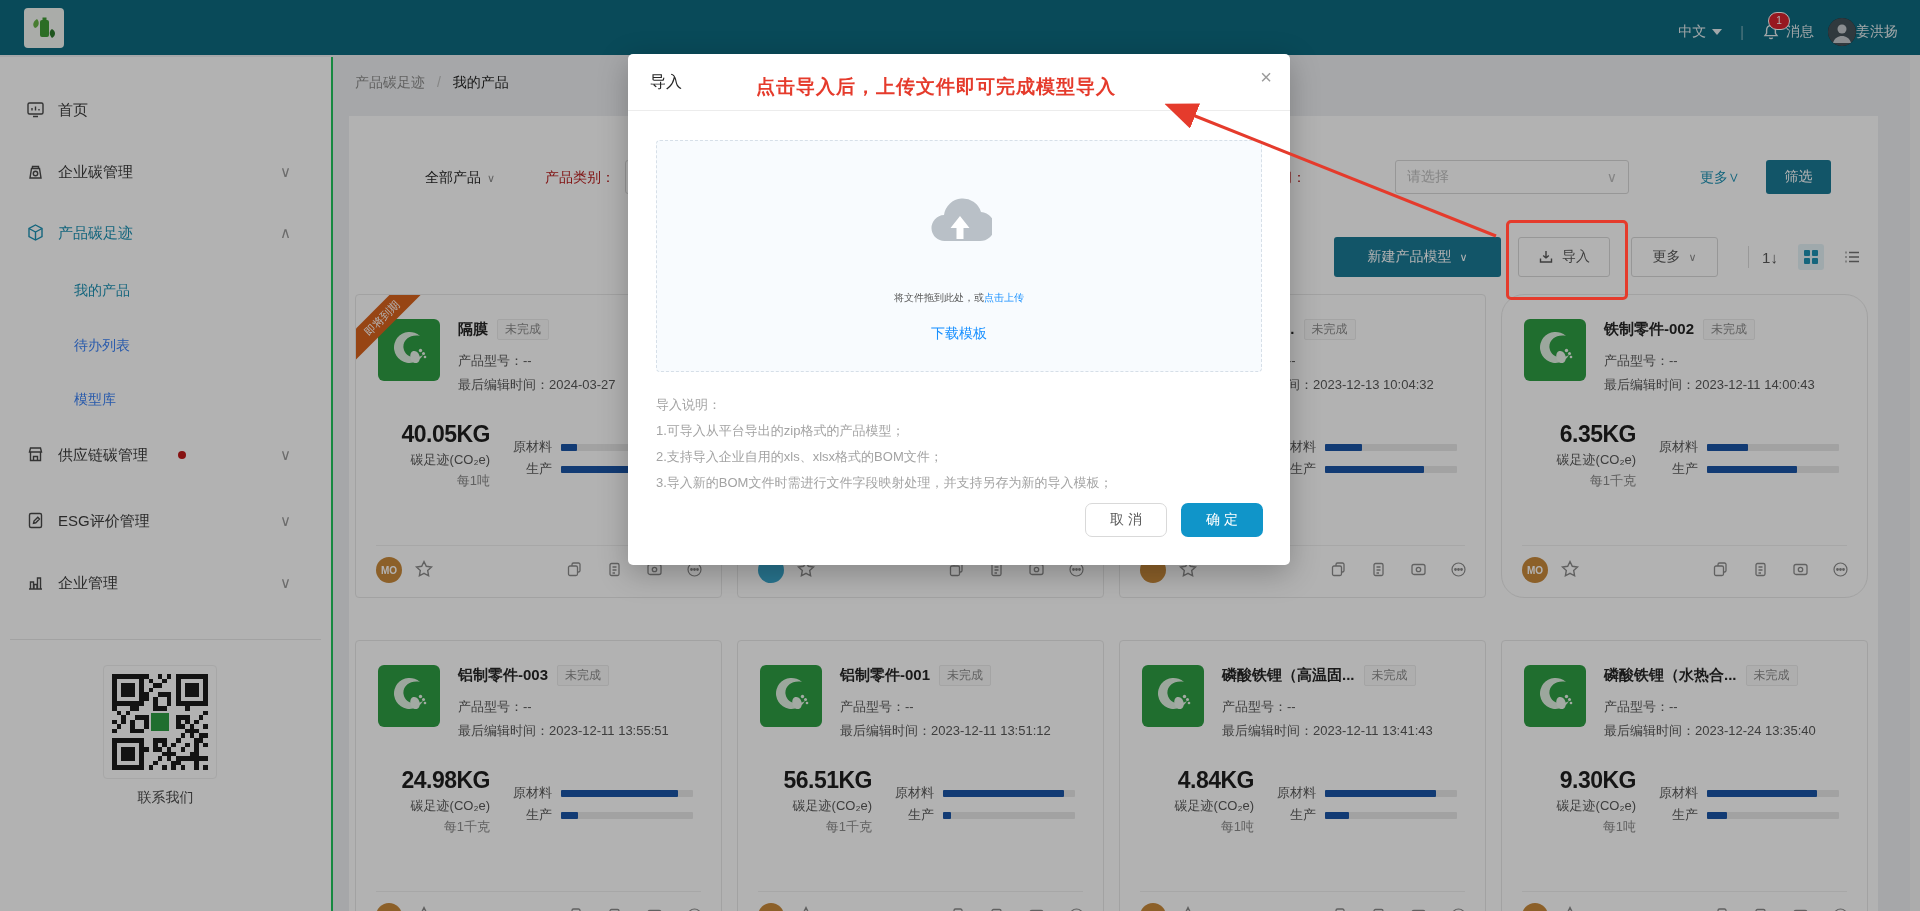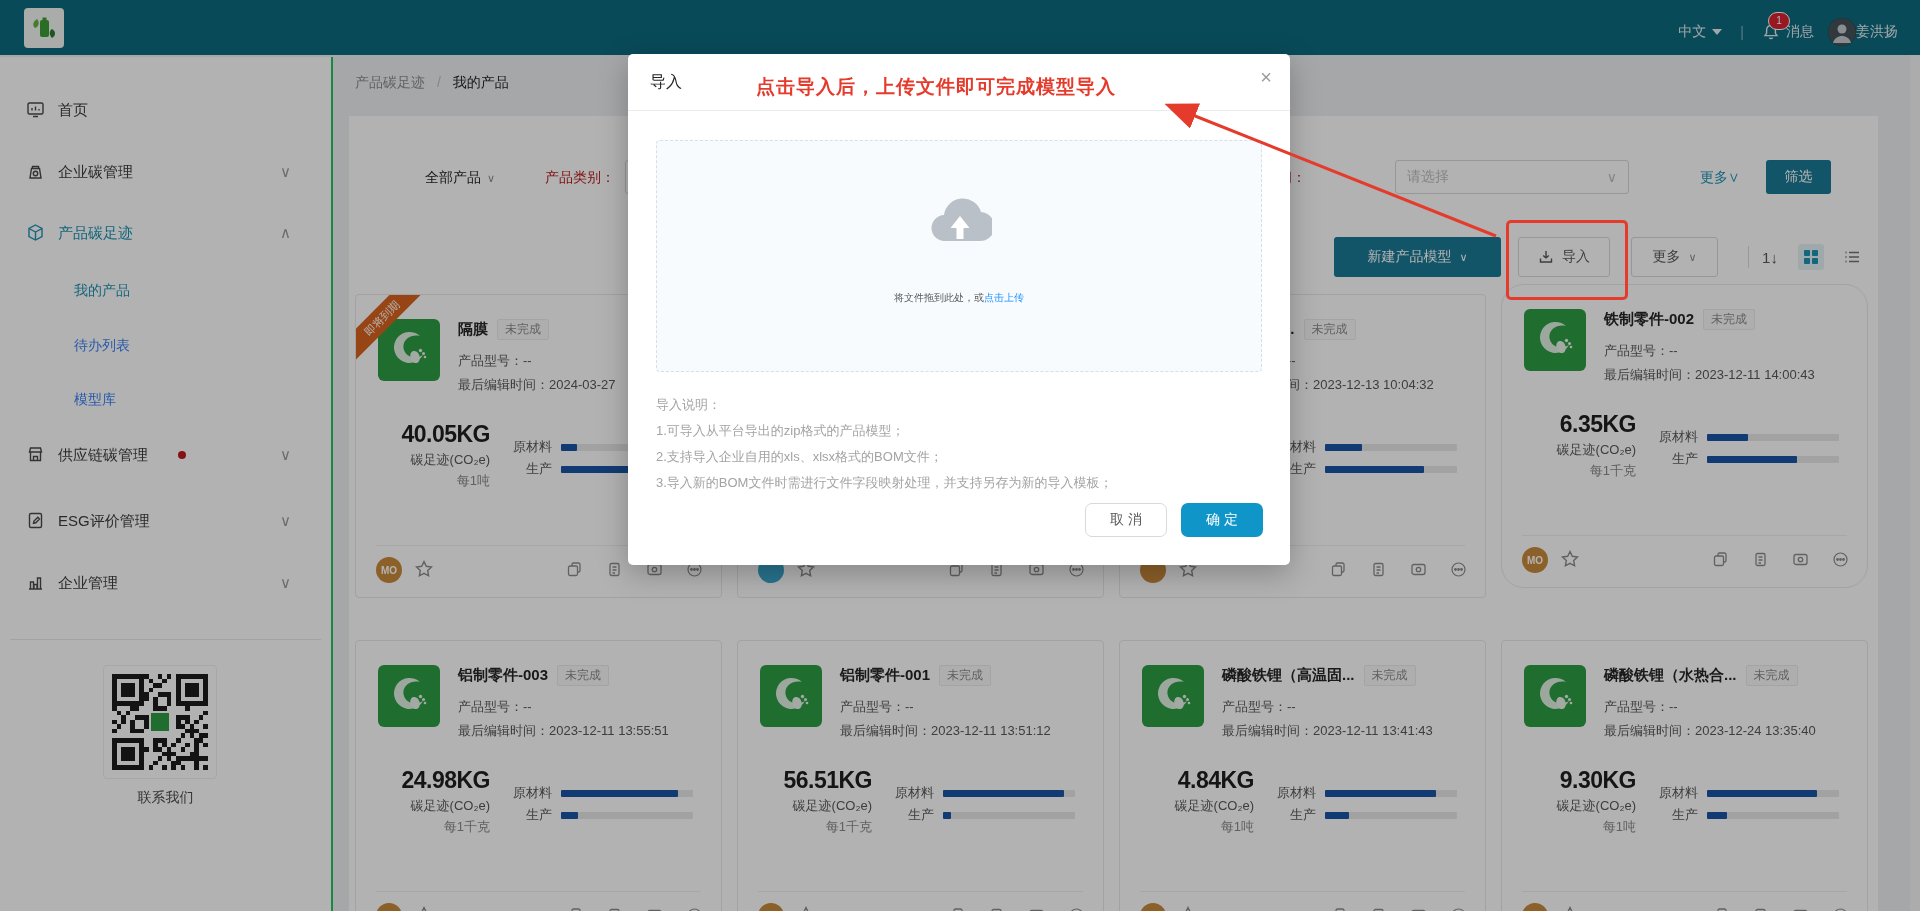--- a/index.html
+++ b/index.html
@@ -567,21 +567,21 @@
       <rect x="2" y="3.5" width="13" height="10" rx="2"></rect>
           <circle cx="8.5" cy="8.5" r="2.2"></circle>
     </svg>
     <svg class="c-ico" style="left:330px" width="17" height="17" viewBox="0 0 17 17" fill="none" stroke="currentColor" stroke-width="1.2">
       <circle cx="8.5" cy="8.5" r="6.5"></circle>
           <circle cx="5.5" cy="8.5" r=".8" fill="currentColor"></circle>
           <circle cx="8.5" cy="8.5" r=".8" fill="currentColor"></circle>
           <circle cx="11.5" cy="8.5" r=".8" fill="currentColor"></circle>
     </svg>
   </div>
-      <div class="card" style="left: 1152px; top: 168px; border-radius: 23px;">
+      <div class="card" style="left: 1152px; top: 178px; border-radius: 23px;">
 
     <div class="thumb">
       <svg width="44" height="44" viewBox="0 0 44 44">
         <path d="M33 8 A15.5 15.5 0 1 0 36 27 C28 32 18 29 16.5 20 C15.3 11.8 24 5.8 33 8z" fill="#eaf4ea" opacity=".95"></path>
         <ellipse cx="28" cy="29" rx="4.6" ry="6.2" transform="rotate(-18 28 29)" fill="#eaf4ea"></ellipse>
         <circle cx="33.5" cy="22.5" r="1.7" fill="#eaf4ea"></circle>
             <circle cx="36.5" cy="25.5" r="1.5" fill="#eaf4ea"></circle>
             <circle cx="38" cy="29" r="1.3" fill="#eaf4ea"></circle>
       </svg>
     </div>
@@ -894,20 +894,21 @@
   <div class="m-close">×</div>
   <div class="m-hdiv"></div>
   <div class="dragger">
     <svg style="position:absolute;left:271px;top:54px" width="64" height="50" viewBox="0 0 64 50">
       <path d="M17 46a13 13 0 0 1-1-26A19 19 0 0 1 53 17a12.5 12.5 0 0 1-2 29z" fill="#b9c0c7"></path>
       <path d="M28.5 44V33h-6l9.5-12 9.5 12h-6v11z" fill="#fff"></path>
     </svg>
     <div class="drag-text">
       <span>将文件拖到此处，或</span><span class="blue">点击上传</span>
     </div>
+    <div class="drag-tpl">下载模板</div>
   </div>
   <div class="m-note" style="top:342px">导入说明：</div>
   <div class="m-note" style="top: 368px;">1.可导入从平台导出的zip格式的产品模型；</div>
     <div class="m-note" style="top: 394px;">2.支持导入企业自用的xls、xlsx格式的BOM文件；</div>
     <div class="m-note" style="top: 420px;">3.导入新的BOM文件时需进行文件字段映射处理，并支持另存为新的导入模板；</div>
     <div id="m-notes"></div>
   <div class="m-btn m-cancel">取 消</div>
   <div class="m-btn m-ok">确 定</div>
 </div>
 

